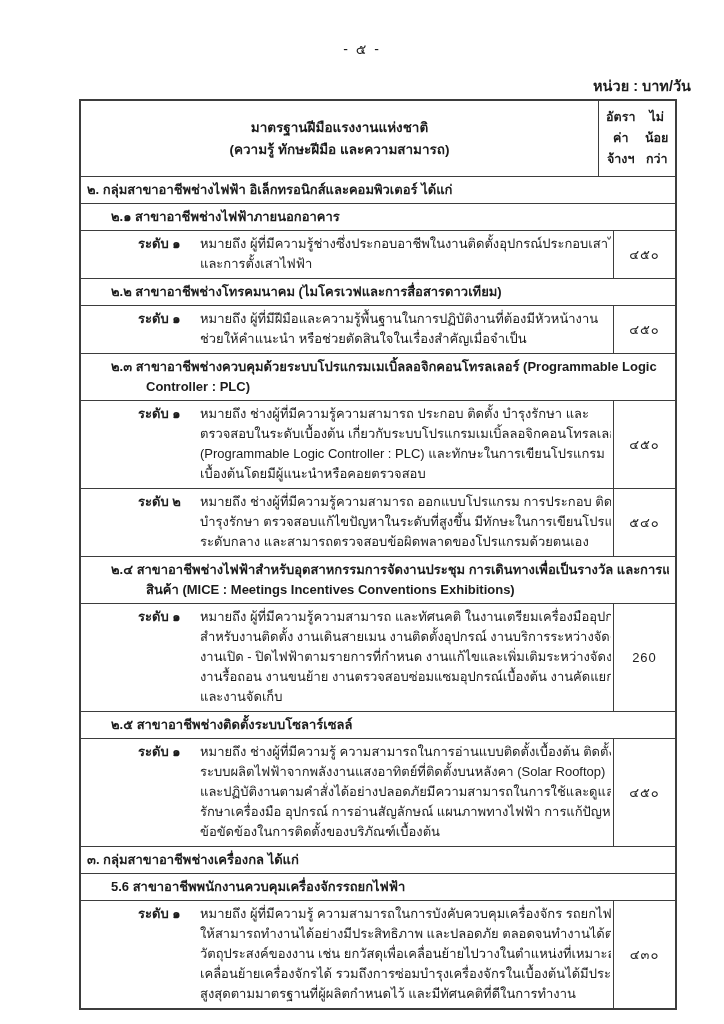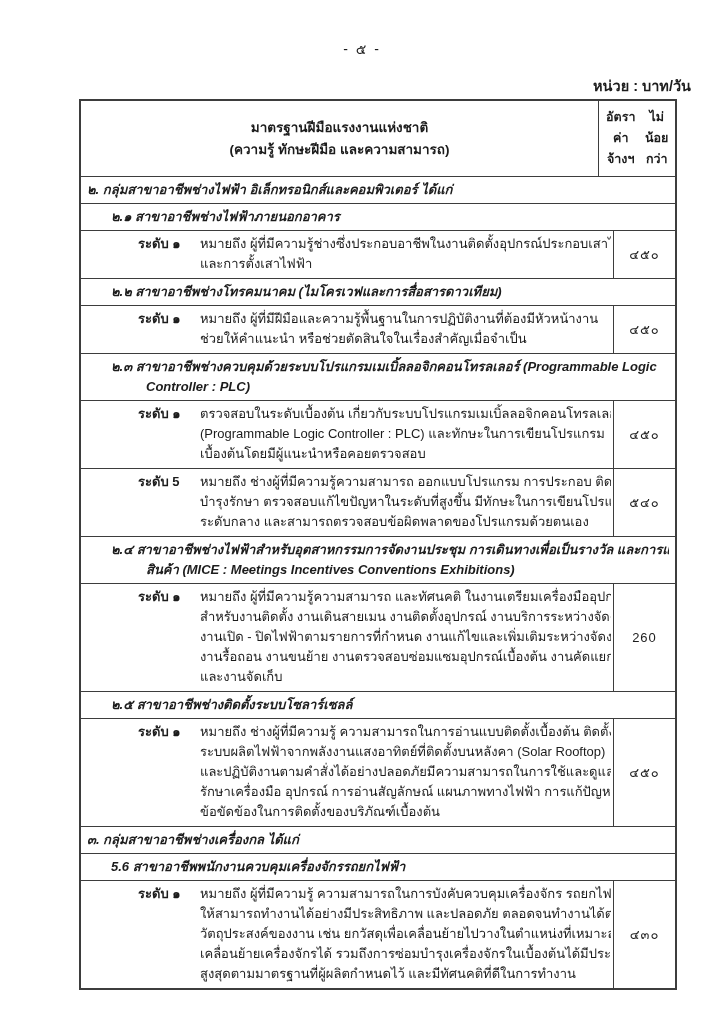--- a/index.html
+++ b/index.html
@@ -72,21 +72,21 @@
   .row{
     border-top:1.5px solid var(--border);
   }
   .row.section{
     font-weight:bold;
     padding:3px 6px 3px 6px;
     line-height:20px;
     font-size:13px;
   }
   .row.section.ind1{ padding-left:30px; }
-  .sec-line{ white-space:nowrap; overflow:hidden;font-style:italic; }
+  .sec-line{ white-space:nowrap; overflow:hidden; }
   .sec-line.cont{ padding-left:35px; }
   .row.level{
     display:flex;
     align-items:stretch;
   }
   .lvl-content{
     flex:1;
     display:flex;
     padding:3px 2px 4px 0;
     min-width:0;
@@ -166,30 +166,31 @@
           <div class="lvl-rate">๔๕๐</div>
         </div>
         <div class="row section ind1">
           <div class="sec-line">๒.๓ สาขาอาชีพช่างควบคุมด้วยระบบโปรแกรมเมเบิ้ลลอจิกคอนโทรลเลอร์ (Programmable Logic</div>
           <div class="sec-line cont">Controller : PLC)</div>
         </div>
         <div class="row level">
           <div class="lvl-content">
             <span class="lvl-label">ระดับ ๑</span>
             <div class="lvl-text">
+              <div class="desc-line">หมายถึง ช่างผู้ที่มีความรู้ความสามารถ ประกอบ ติดตั้ง บำรุงรักษา และ</div>
               <div class="desc-line">ตรวจสอบในระดับเบื้องต้น เกี่ยวกับระบบโปรแกรมเมเบิ้ลลอจิกคอนโทรลเลอร์</div>
               <div class="desc-line">(Programmable Logic Controller : PLC) และทักษะในการเขียนโปรแกรม</div>
               <div class="desc-line">เบื้องต้นโดยมีผู้แนะนำหรือคอยตรวจสอบ</div>
             </div>
           </div>
           <div class="lvl-rate">๔๕๐</div>
         </div>
         <div class="row level">
           <div class="lvl-content">
-            <span class="lvl-label">ระดับ 5</span>
+            <span class="lvl-label">ระดับ ๒</span>
             <div class="lvl-text">
               <div class="desc-line">หมายถึง ช่างผู้ที่มีความรู้ความสามารถ ออกแบบโปรแกรม การประกอบ ติดตั้ง</div>
               <div class="desc-line">บำรุงรักษา ตรวจสอบแก้ไขปัญหาในระดับที่สูงขึ้น มีทักษะในการเขียนโปรแกรม</div>
               <div class="desc-line">ระดับกลาง และสามารถตรวจสอบข้อผิดพลาดของโปรแกรมด้วยตนเอง</div>
             </div>
           </div>
           <div class="lvl-rate">๕๔๐</div>
         </div>
         <div class="row section ind1">
           <div class="sec-line">๒.๔ สาขาอาชีพช่างไฟฟ้าสำหรับอุตสาหกรรมการจัดงานประชุม การเดินทางเพื่อเป็นรางวัล และการแสดง</div>

